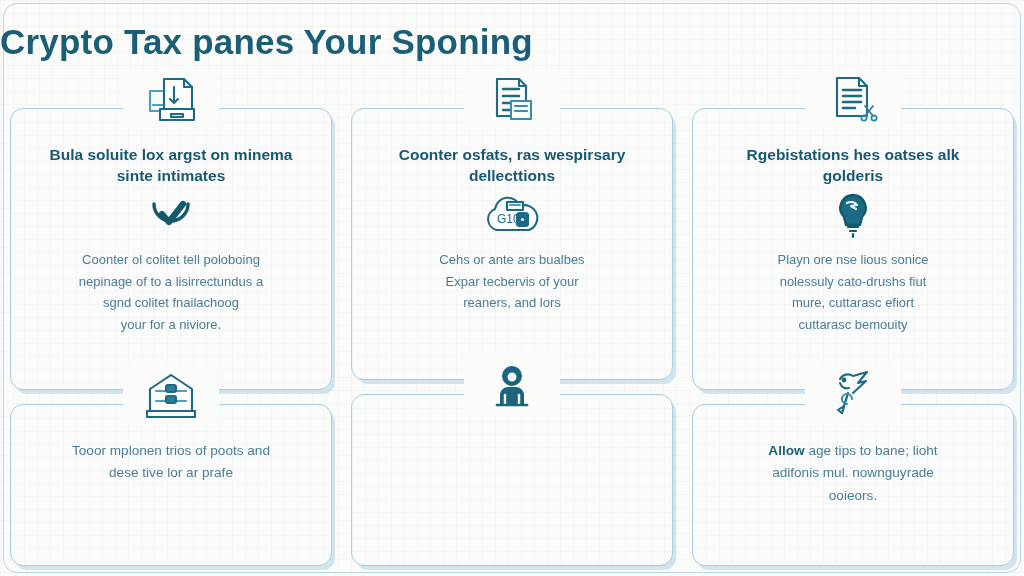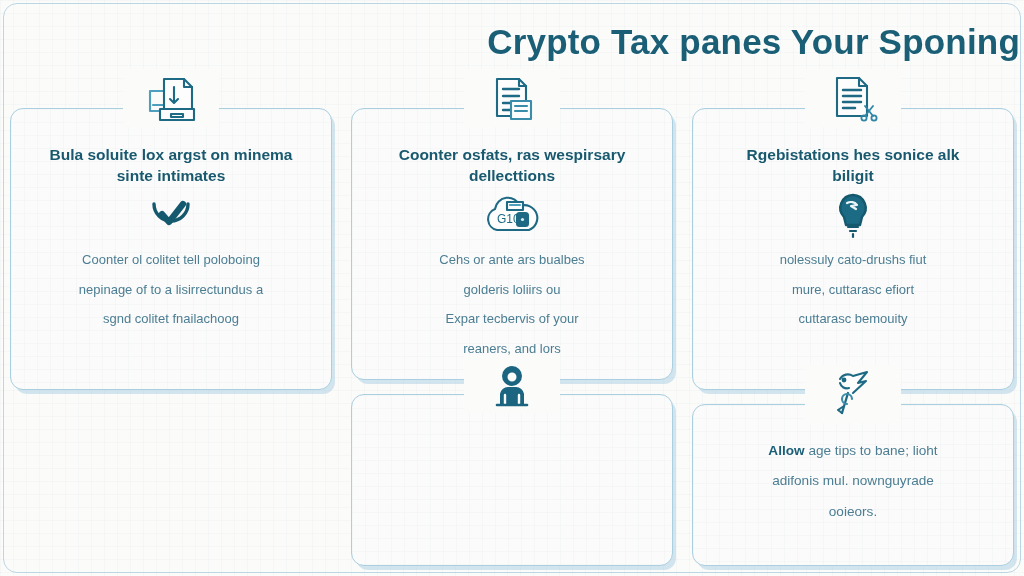--- a/index.html
+++ b/index.html
@@ -36,21 +36,21 @@
     border: 1.5px solid #bcd7e4;
     border-radius: 14px;
     pointer-events: none;
   }
 
   #page-title {
     position: absolute;
     top: 22px;
     left: 0;
     width: 1020px;
-    text-align: right;
+    text-align: left;
     font-size: 35px;
     font-weight: bold;
     color: #1b5f77;
     letter-spacing: 0.2px;
     text-shadow: 0 1px 1px rgba(255,255,255,0.8);
   }
 
   #columns {
     position: absolute;
     top: 108px;
@@ -122,21 +122,21 @@
     max-width: 250px;
   }
   .card-body {
     font-size: 13px;
     color: #4c7d93;
     text-align: center;
     line-height: 1.5;
     max-width: 262px;
   }
   .card-body .lead { font-weight: bold; color: #1b5f77; }
-  .body-para + .body-para { margin-top: 10px; }
+  .body-para + .body-para { margin-top: 2px; }
 
   .short .card-body, .short-b .card-body {
     font-size: 13.6px;
     margin-top: 6px;
   }
 
   svg { display: block; }
 </style>
 </head>
 <body>
@@ -171,23 +171,42 @@
           <g fill="none" stroke="#15596e" stroke-linecap="round" stroke-linejoin="round">
             <path d="M7 11 a17 17 0 1 0 34 0" stroke-width="3.4"></path>
             <path d="M15 21 l7 8 l14 -18" stroke-width="6.2"></path>
           </g>
         </svg>
       </div>
       <div class="card-body">
         <div class="body-para">Coonter ol colitet tell poloboing</div>
         <div class="body-para">nepinage of to a lisirrectundus a</div>
         <div class="body-para">sgnd colitet fnailachoog</div>
-      </div>
-    </div>
-
+        <div class="body-para">your for a niviore.</div>
+      </div>
+    </div>
+
+    <div class="card short">
+      <div class="top-icon">
+        <svg width="58" height="50" viewBox="0 0 58 50">
+          <g fill="none" stroke="#1e6a85" stroke-width="2.1" stroke-linejoin="round" stroke-linecap="round">
+            <path d="M8 18 L29 4 L50 18 v22 h-42 z" fill="#fdfdfd"></path>
+            <path d="M5 40 h48 v6 h-48 z" fill="#fdfdfd"></path>
+            <path d="M14 20 h30" stroke="#4e9fbd"></path>
+            <path d="M14 30 h30" stroke="#4e9fbd"></path>
+            <rect x="24" y="14" width="10" height="7" rx="2" fill="#2d7d99" stroke="#1e6a85"></rect>
+            <rect x="24" y="25" width="10" height="7" rx="2" fill="#2d7d99" stroke="#1e6a85"></rect>
+          </g>
+        </svg>
+      </div>
+      <div class="card-body">
+        <div class="body-para">Tooor mplonen trios of poots and</div>
+        <div class="body-para">dese tive lor ar prafe</div>
+      </div>
+    </div>
   </div>
 
   <div class="column">
 
     <div class="card tall-b">
       <div class="top-icon">
         <svg width="58" height="52" viewBox="0 0 58 52">
           <g fill="none" stroke="#1e6a85" stroke-width="2.1" stroke-linejoin="round" stroke-linecap="round">
             <path d="M14 6 h22 l7 7 v30 h-29 z" fill="#fdfdfd"></path>
             <path d="M36 6 v7 h7"></path>
@@ -209,21 +228,20 @@
             <path d="M26 10 h16 v8 h-16 z" fill="#fdfdfd"></path>
             <path d="M29 13 h10" stroke="#4e9fbd"></path>
             <rect x="36" y="21" width="11" height="13" rx="2.5" fill="#1e6a85" stroke="#1e6a85"></rect>
             <circle cx="41.5" cy="27.5" r="1.6" fill="#d8eef5" stroke="none"></circle>
             <text x="16" y="31" font-family="Liberation Sans, sans-serif" font-size="12" fill="#1e6a85" stroke="none">G10</text>
           </g>
         </svg>
       </div>
       <div class="card-body">
         <div class="body-para">Cehs or ante ars bualbes</div>
-        <div class="body-para">golderis loliirs ou</div>
         <div class="body-para">Expar tecbervis of your</div>
         <div class="body-para">reaners, and lors</div>
       </div>
     </div>
 
     <div class="card short-b">
       <div class="top-icon">
         <svg width="46" height="48" viewBox="0 0 46 48">
           <g fill="#1b6580" stroke="#1b6580" stroke-width="2" stroke-linejoin="round" stroke-linecap="round">
             <circle cx="23" cy="13" r="9"></circle>
@@ -250,33 +268,34 @@
             <path d="M18 23 h18" stroke-width="2.5"></path>
             <path d="M18 29 h18" stroke-width="2.5"></path>
             <path d="M18 35 h12" stroke-width="2.5"></path>
             <path d="M40 33 l8 10" stroke="#2f86a6" stroke-width="1.8"></path>
             <path d="M48 33 l-8 10" stroke="#2f86a6" stroke-width="1.8"></path>
             <circle cx="39" cy="45" r="2.6" stroke="#2f86a6" stroke-width="1.8"></circle>
             <circle cx="49" cy="45" r="2.6" stroke="#2f86a6" stroke-width="1.8"></circle>
           </g>
         </svg>
       </div>
-      <div class="card-heading">Rgebistations hes sonice alk biligit</div>
+      <div class="card-heading">Rgebistations hes oatses alk golderis</div>
       <div class="mid-icon">
         <svg width="42" height="48" viewBox="0 0 42 48">
           <g fill="none" stroke="#15596e" stroke-width="2.4" stroke-linejoin="round" stroke-linecap="round">
             <path d="M21 4 a13 13 0 0 1 9 22 l-2 8 h-14 l-2 -8 a13 13 0 0 1 9 -22 z" fill="#1b6b85" stroke="#15596e"></path>
             <path d="M15 12 a8 8 0 0 1 10 2 l-6 1 l5 3" stroke="#eaf6fa" stroke-width="2.2" fill="none"></path>
             <path d="M16 36 h10" stroke-width="2.2"></path>
             <path d="M18 40 h6" stroke-width="2.2"></path>
             <path d="M21 43 v3" stroke-width="2.2"></path>
           </g>
         </svg>
       </div>
       <div class="card-body">
+        <div class="body-para">Playn ore nse lious sonice</div>
         <div class="body-para">nolessuly cato-drushs fiut</div>
         <div class="body-para">mure, cuttarasc efiort</div>
         <div class="body-para">cuttarasc bemouity</div>
       </div>
     </div>
 
     <div class="card short">
       <div class="top-icon">
         <svg width="54" height="52" viewBox="0 0 54 52">
           <g fill="none" stroke="#1e6a85" stroke-width="2.1" stroke-linejoin="round" stroke-linecap="round">

